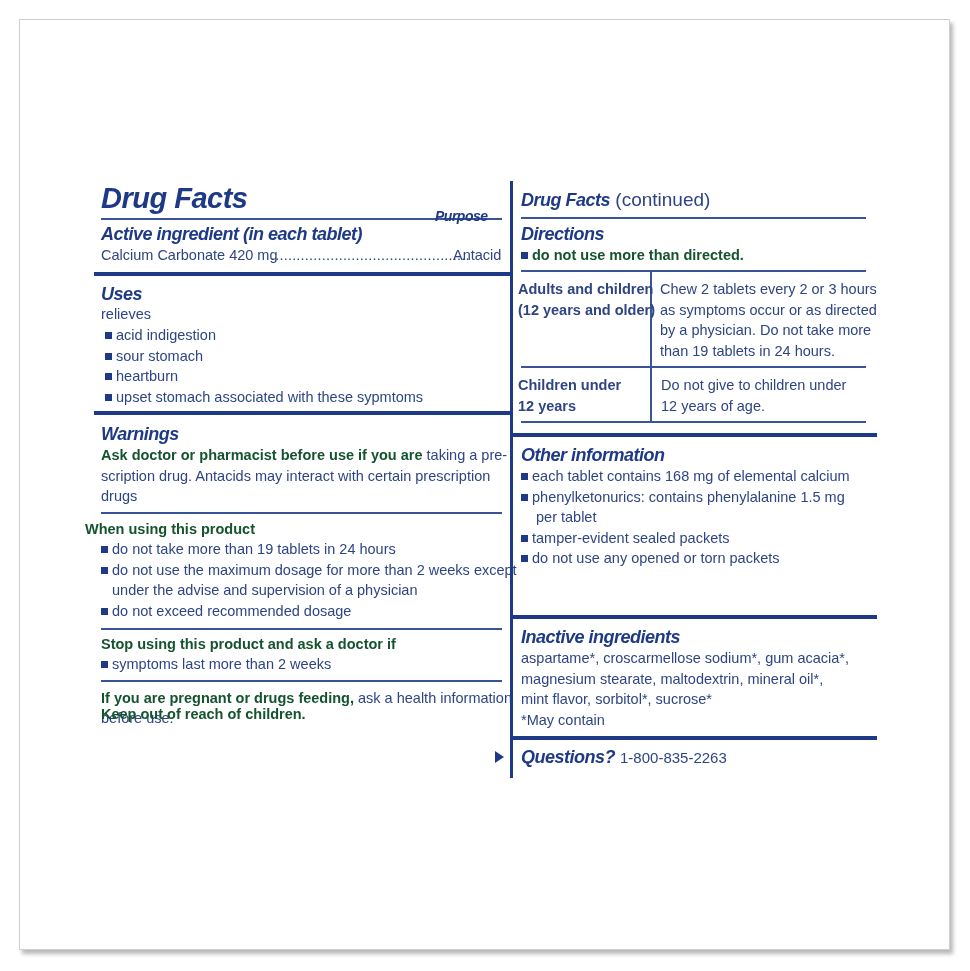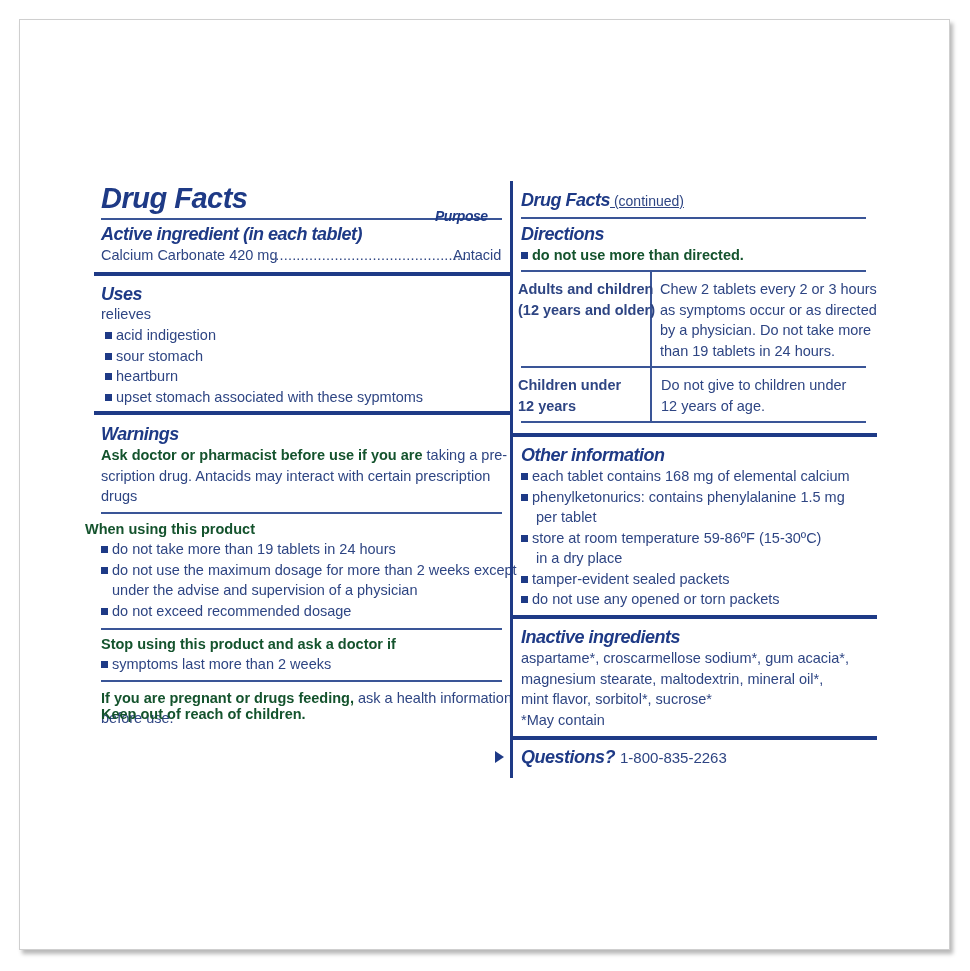--- a/index.html
+++ b/index.html
@@ -72,21 +72,21 @@
 </ul>
 <div class="rule-thin" style="left:101px;top:680px;width:401px;"></div>
 
 <div class="txt" style="left:101px;top:688px;"><span class="b">If you are pregnant or drugs feeding,</span><span> ask a health information</span></div>
 <div class="txt" style="left:101px;top:708px;">before use.</div>
 <div class="txt b" style="left:101px;top:704px;">Keep out of reach of children.</div>
 <div class="arrow" style="left:495px;top:751px;"></div>
 
 <div class="vline" style="left:510px;top:181px;height:597px;"></div>
 
-<div class="sec" style="left:521px;top:189px;font-size:18px;line-height:22px;"><span class="h-big">Drug Facts</span><span style="font-size:14px;color:#2e4583;text-decoration:underline;"> (continued)</span></div>
+<div class="sec" style="left:521px;top:189px;font-size:18px;line-height:22px;"><span class="h-big">Drug Facts</span><span style="font-size:19px;color:#2e4583;"> (continued)</span></div>
 <div class="rule-thin" style="left:521px;top:217px;width:345px;"></div>
 
 <div class="sec h-big" style="left:521px;top:223px;">Directions</div>
 <ul class="bul txt" style="left:521px;top:245px;">
   <li><span class="sq"></span><span class="b">do not use more than directed.</span></li>
 </ul>
 
 <div class="rule-thin" style="left:521px;top:270px;width:345px;"></div>
 <div style="position:absolute;left:650px;top:270px;width:1.5px;height:152px;background:#3a5597;"></div>
 <div class="cell b" style="left:518px;top:279px;"><span>Adults and children</span><br><span>(12 years and older)</span></div>
@@ -103,21 +103,20 @@
   <span>12 years of age.</span>
 </div>
 <div class="rule-thin" style="left:521px;top:421px;width:345px;"></div>
 
 <div class="rule-thick" style="left:510px;top:433px;width:367px;"></div>
 
 <div class="sec h-big" style="left:521px;top:444px;">Other information</div>
 <ul class="bul txt" style="left:521px;top:466px;">
   <li><span class="sq"></span><span>each tablet contains 168 mg of elemental calcium</span></li>
   <li><span class="sq"></span><span>phenylketonurics: contains phenylalanine 1.5 mg</span><br><span style="padding-left:4px;">per tablet</span></li>
-  <li><span class="sq"></span><span>store at room temperature 59-86ºF (15-30ºC)</span><br><span style="padding-left:4px;">in a dry place</span></li>
   <li><span class="sq"></span><span>tamper-evident sealed packets</span></li>
   <li><span class="sq"></span><span>do not use any opened or torn packets</span></li>
 </ul>
 
 <div class="rule-thick" style="left:510px;top:615px;width:367px;"></div>
 
 <div class="sec h-big" style="left:521px;top:626px;">Inactive ingredients</div>
 <div class="txt" style="left:521px;top:648px;">
   <span>aspartame*, croscarmellose sodium*, gum acacia*,</span><br>
   <span>magnesium stearate, maltodextrin, mineral oil*,</span><br>

